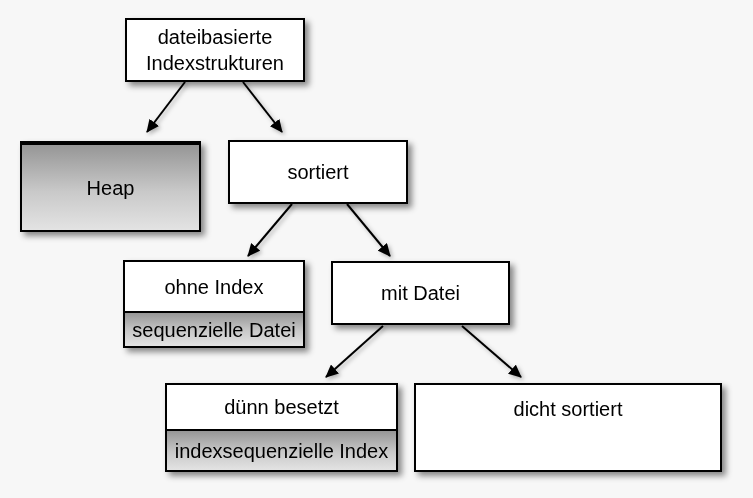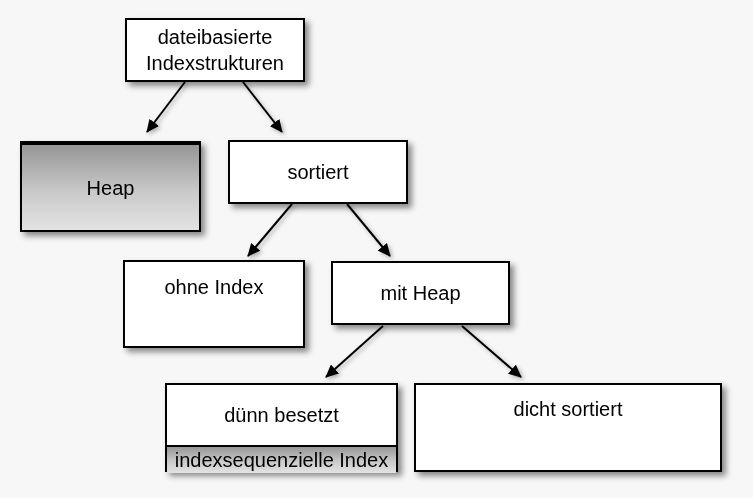--- a/index.html
+++ b/index.html
@@ -83,28 +83,29 @@
   <div class="node split" style="left:20px; top:141px; width:181px; height:91px;">
     <div class="sublabel">Heap</div>
   </div>
 
   <div class="node" style="left:228px; top:140px; width:180px; height:64px;">
     <div class="label">sortiert</div>
   </div>
 
   <div class="node split" style="left:123px; top:260px; width:182px; height:88px;">
     <div class="label" style="height:49px;">ohne Index</div>
+    <div class="sublabel">sequenzielle Datei</div>
   </div>
 
   <div class="node" style="left:331px; top:261px; width:179px; height:64px;">
-    <div class="label">mit Heap</div>
+    <div class="label">mit Datei</div>
   </div>
 
   <div class="node split" style="left:165px; top:383px; width:233px; height:89px;">
-    <div class="label" style="height:60px;">dünn besetzt</div>
+    <div class="label" style="height:44px;">dünn besetzt</div>
     <div class="sublabel">indexsequenzielle Index</div>
   </div>
 
   <div class="node split" style="left:414px; top:383px; width:308px; height:89px;">
     <div class="label" style="height:48px;">dicht sortiert</div>
   </div>
 
 </div>
 
 </body></html>

